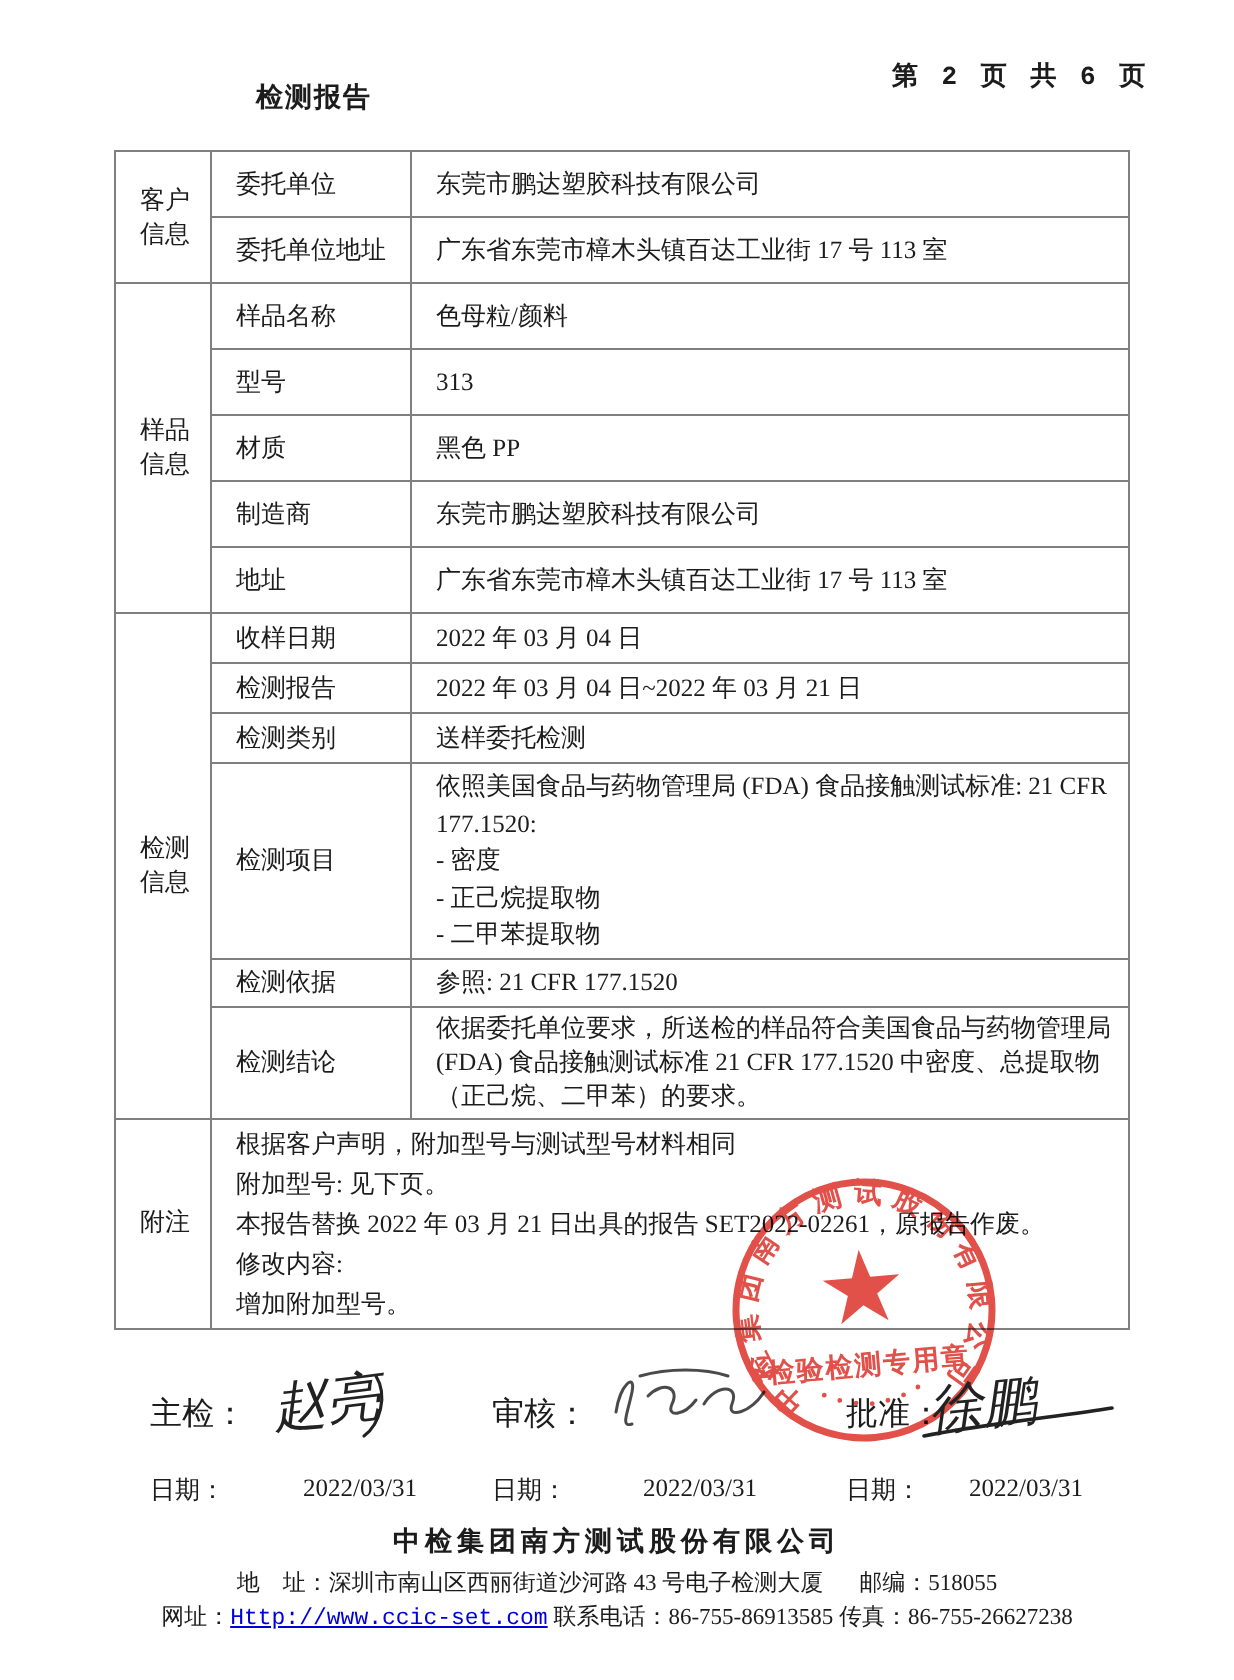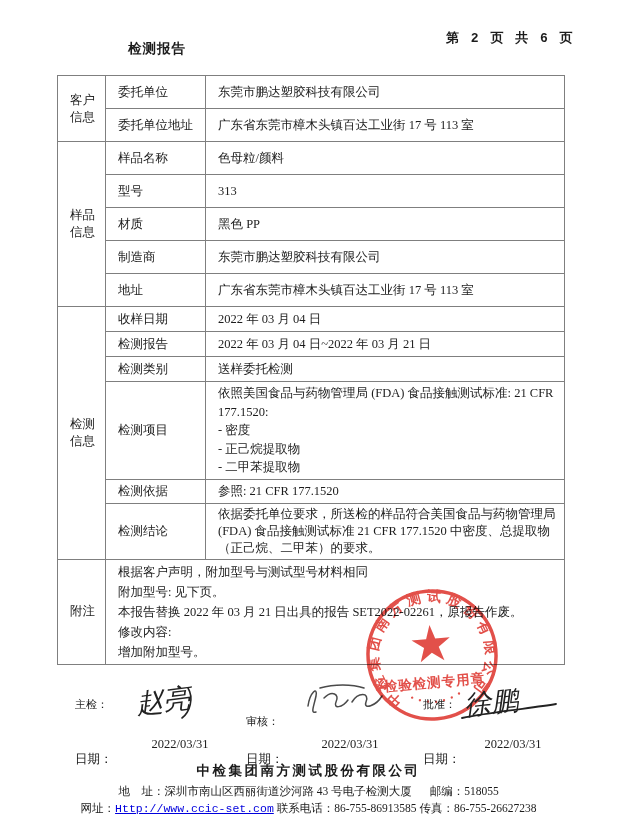--- a/index.html
+++ b/index.html
@@ -16,22 +16,22 @@
   table.rpt{border-collapse:collapse;table-layout:fixed;width:507px;}
   table.rpt td{border:1px solid #7f7f7f;font-size:12.5px;vertical-align:middle;
                padding:2px 6px 2px 12px;line-height:17px;}
   td.sec{padding:0;line-height:22px;}
   td.val{padding-left:14px;}
   .h33{height:33px}.h25{height:25px}.h24{height:24px}
   .h94{height:94px}.h52{height:52px}.h101{height:101px}
   .mline div{line-height:18.5px;}
   .notes div{line-height:20px;}
   
-  .sig-label{font-size:11px;}
-  .date-label{font-size:12.5px;margin-top:14px;}
+  .sig-label{font-size:16px;}
+  .date-label{font-size:12.5px;}
   .date-val{font-size:12.5px;text-align:center;width:110px;display:inline-block;}
   .handsig{font-style:italic;}
   
   .seal{mix-blend-mode:multiply;opacity:0.92;transform:rotate(-5deg);z-index:3;}
   .sig-top{z-index:4;}
   
   .ft-company{width:617px;text-align:center;font-size:13.5px;font-weight:bold;letter-spacing:2.5px;}
   .ft-line{width:617px;text-align:center;font-size:11.5px;}
   .ft-link{color:#0000dd;text-decoration:underline;font-family:Liberation Mono, monospace;}
   .gap{display:inline-block;width:18px;}
@@ -164,21 +164,21 @@
   </div>
 
   <div class="abs sig-label" style="left:75px;top:697px;">主检：</div>
   <div class="abs" style="left:122px;top:676px;width:100px;height:50px;">
     <svg width="100" height="50" viewBox="0 0 100 50">
       <text x="14" y="33" font-size="27" fill="#222" font-style="italic" font-family="Liberation Serif,serif" transform="rotate(-7 50 25)" class="handsig">赵亮</text>
       <path d="M66,12 C72,22 68,36 60,42" stroke="#222" stroke-width="1.6" fill="none" stroke-linecap="round"></path>
     </svg>
   </div>
 
-  <div class="abs sig-label" style="left:246px;top:697px;margin-top:17px;">审核：</div>
+  <div class="abs sig-label" style="left:246px;top:697px;">审核：</div>
   <div class="abs" style="left:300px;top:682px;width:90px;height:42px;">
     <svg width="90" height="42" viewBox="0 0 90 42">
       <g stroke="#4a4a4a" stroke-width="1.5" fill="none" stroke-linecap="round">
         <path d="M8,24 C10,10 18,4 16,14 C14,24 10,32 16,30"></path>
         <path d="M24,16 C32,8 40,12 36,20 C33,27 42,26 48,18"></path>
         <path d="M52,20 C58,10 70,10 66,20 C63,28 76,24 82,14"></path>
         <path d="M20,6 C34,2 52,2 64,6"></path>
       </g>
     </svg>
   </div>

